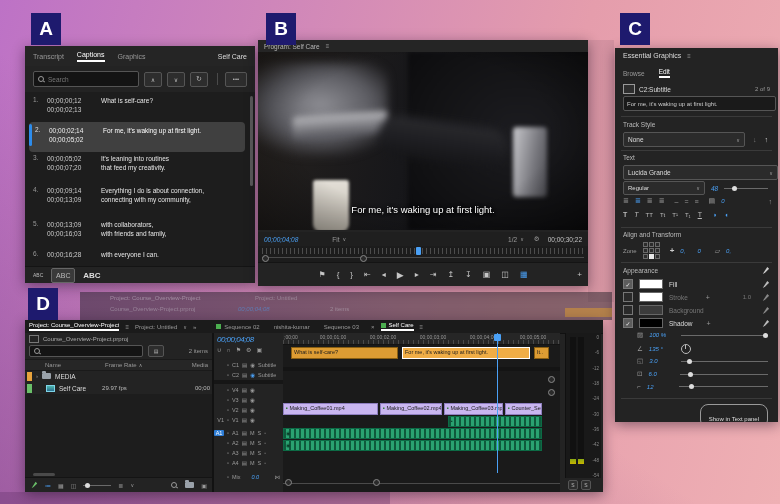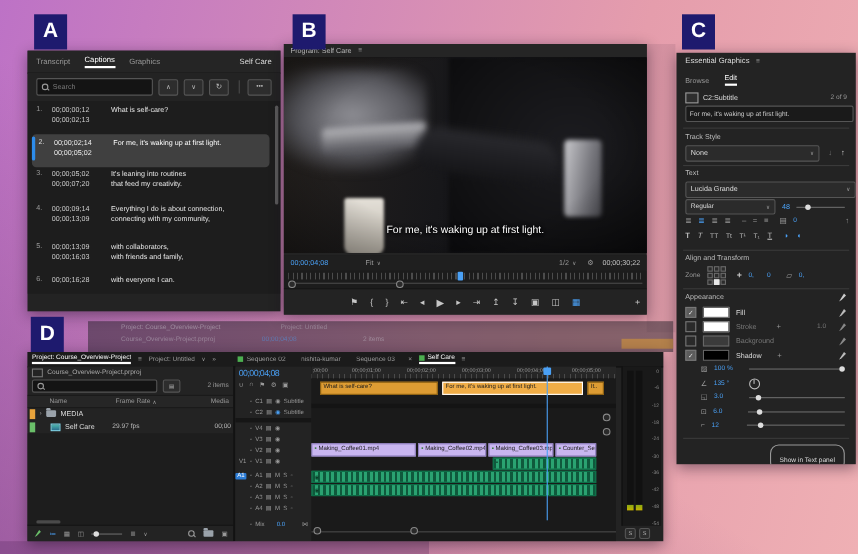--- a/index.html
+++ b/index.html
@@ -8,21 +8,21 @@
          background:linear-gradient(105deg,#bd72c6 0%,#cf86ba 30%,#e59dac 65%,#efb0b4 100%);}
   .stage::before{content:"";position:absolute;inset:0;
          background:linear-gradient(to top right,rgba(110,55,125,.45),rgba(110,55,125,0) 45%);}
   .ab{position:absolute;}
   .panel{position:absolute;background:#232323;color:#ccc;overflow:hidden;
          box-shadow:0 3px 12px rgba(25,10,30,.45);}
   .lbl{position:absolute;width:30px;height:32px;background:#1e1a6e;color:#fff;
        display:flex;align-items:center;justify-content:center;font-size:19px;font-weight:bold;z-index:9;}
   .t5{font-size:5px;} .t6{font-size:6px;} .t65{font-size:6.5px;}
   .t7{font-size:7px;} .t8{font-size:8px;} .t9{font-size:9.5px;}
-  .gray{color:#999;} .dgray{color:#777;} .lt{color:#ddd;} .blue{color:#4aa0f5;}
+  .gray{color:#999;} .dgray{color:#777;} .lt{color:#ddd;} .blue{color:#4aa0f5;font-style:italic;}
   .nowrap{white-space:nowrap;overflow:hidden;}
   .row{display:flex;align-items:center;}
   .vline{width:1px;background:#4a4a4a;}
   .hr{position:absolute;left:6px;right:6px;height:1px;background:#3a3a3a;}
   
   .mag{position:relative;width:7px;height:7px;display:inline-block;}
   .mag::before{content:"";position:absolute;left:0;top:0;width:4px;height:4px;border:1px solid #999;border-radius:50%;}
   .mag::after{content:"";position:absolute;left:5px;top:5px;width:2px;height:1px;background:#999;transform:rotate(45deg);}
   
   .btnbox{display:flex;align-items:center;justify-content:center;background:#2d2d2d;border:1px solid #555;border-radius:2px;color:#bbb;}
@@ -168,20 +168,27 @@
         <span class="t65 gray" style="width:14px;padding-left:4px;">6.</span>
         <span style="width:54px;display:flex;flex-direction:column;line-height:9px;" class="t65">
           <span>00;00;16;28</span>
             <span></span>
           </span>
         <span style="flex:1;color:#e6e6e6;line-height:9px;" class="t65">
           <span>with everyone I can.</span></span>
       </div>
       <div class="ab" style="right:2px;top:4px;width:3px;height:90px;background:#5a5a5a;border-radius:2px;"></div>
     </div>
+    <div class="ab row" style="left:0;right:0;bottom:0;height:16px;background:#232323;border-top:1px solid #141414;padding:0 8px;gap:8px;">
+      <span style="font-size:5px;color:#bbb;">ABC</span>
+      <span class="btnbox" style="width:22px;height:13px;font-size:7px;background:#3a3a3a;border-color:#666;">
+          <span>ABC</span>
+        </span>
+      <span class="t8 lt" style="font-weight:bold;">ABC</span>
+    </div>
   </div>
 
   <div class="panel" style="left:258px;top:40px;width:330px;height:246px;">
     <div class="ab row" style="left:0;top:0;right:0;height:12px;background:#252525;padding:0 6px;gap:6px;">
       <span class="t65" style="color:#b8b8b8;">Program: Self Care</span>
       <span class="t6 gray">≡</span>
     </div>
     <div class="ab" style="left:0;top:12px;right:0;height:178px;background:#101012;overflow:hidden;">
       <div class="ab" style="inset:0;background:linear-gradient(100deg,#26221f 0%,#17171a 45%,#0c0c0e 100%);"></div>
       <div class="ab" style="left:-20px;top:10px;width:150px;height:95px;background:radial-gradient(ellipse at 55% 45%,#8d8d93 0%,#5a5a60 45%,rgba(30,30,34,0) 75%);filter:blur(4px);"></div>

